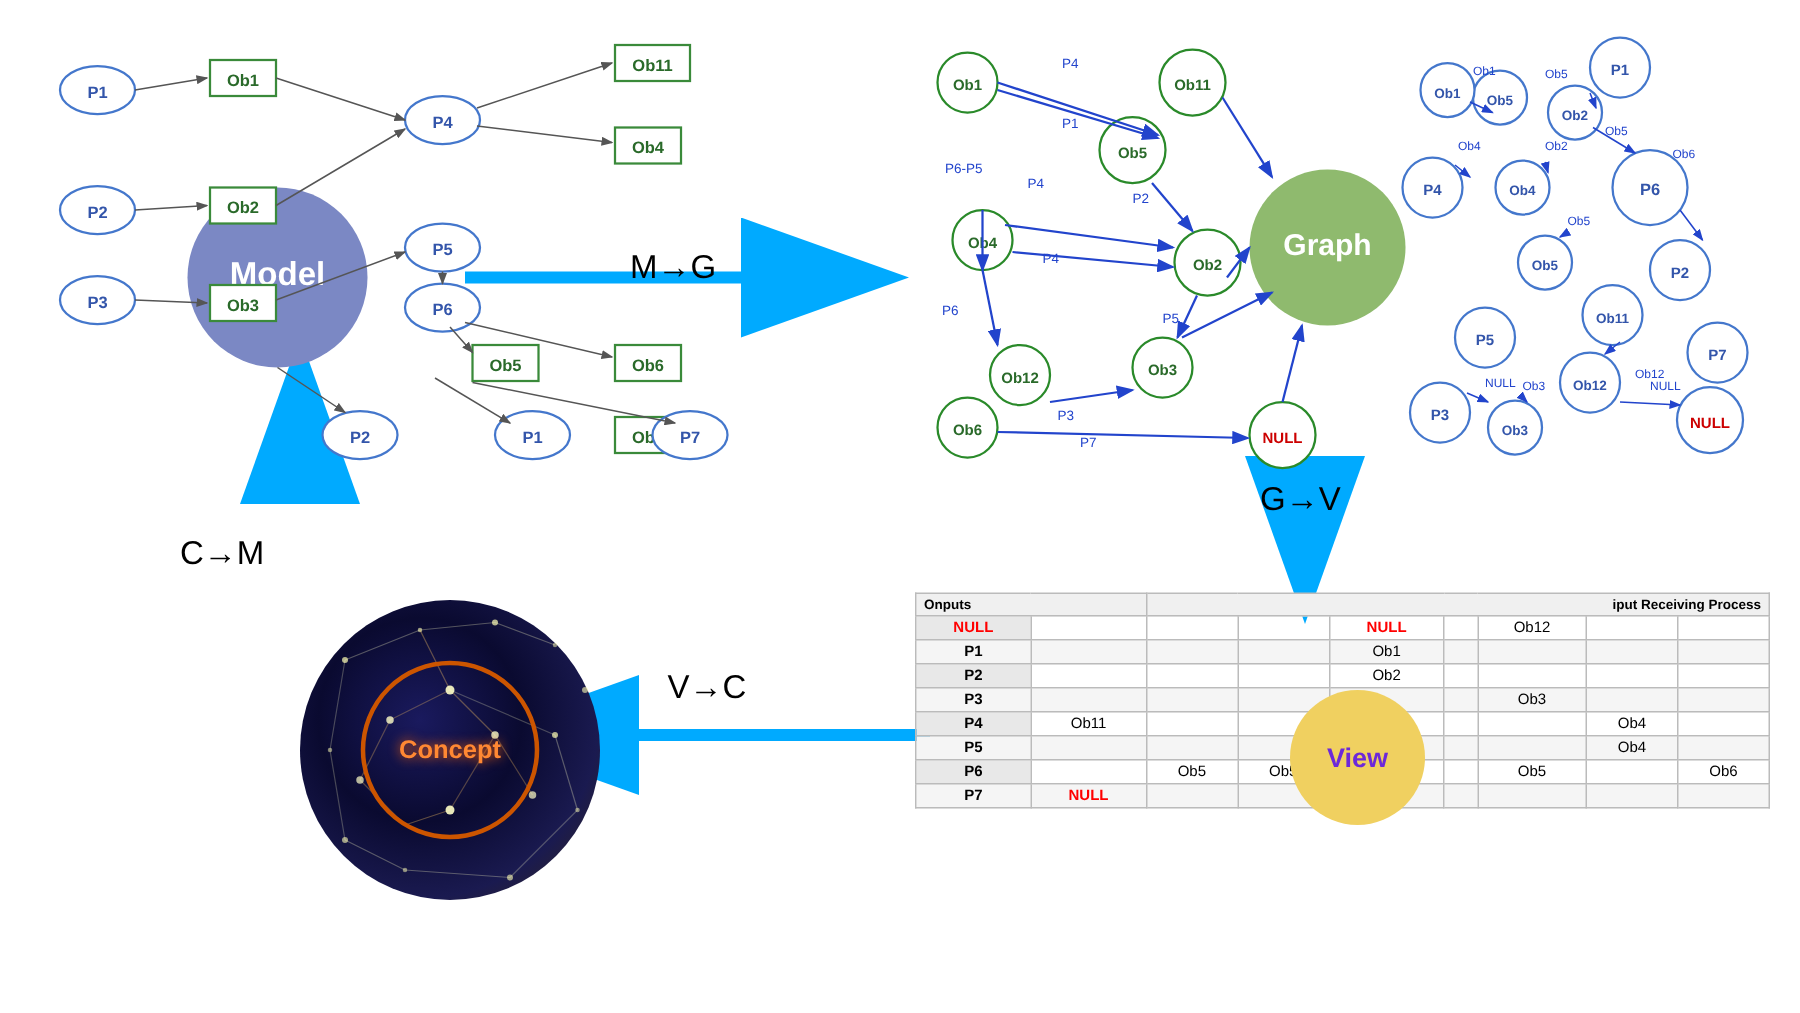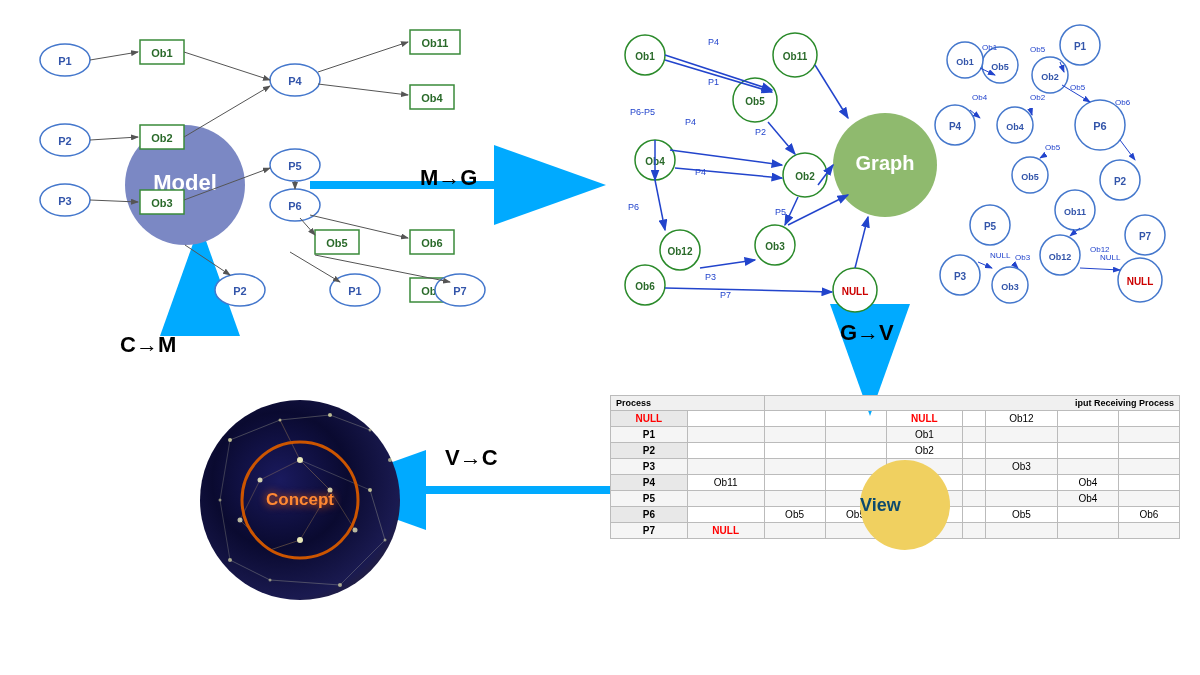--- a/index.html
+++ b/index.html
@@ -42,21 +42,21 @@
     #view-section {
       top: 340px; left: 600px;
       width: 590px;
       height: 320px;
     }
 
     
     .arrow-label {
       position: absolute;
       font-size: 22px;
-      font-weight: bold;
+      font-weight: normal;
       color: #000;
     }
 
     .concept-bg {
       width: 200px; height: 200px;
       border-radius: 50%;
       background: radial-gradient(circle at 40% 40%, #1a1a5e 0%, #0a0a30 40%, #1a1a50 70%, #3a2a10 100%);
       position: relative;
       display: flex;
       align-items: center;
@@ -119,21 +119,21 @@
   <line x1="870" y1="310" x2="870" y2="400" stroke="#00aaff" stroke-width="8" marker-end="url(#arrowBlueL)"></line>
 
   <line x1="620" y1="490" x2="330" y2="490" stroke="#00aaff" stroke-width="8" marker-end="url(#arrowBlueL)"></line>
 
   <line x1="200" y1="335" x2="200" y2="240" stroke="#00aaff" stroke-width="8" marker-end="url(#arrowBlueL)"></line>
 </svg>
 
 <div class="arrow-label" style="left:420px; top:165px;">M→G</div>
 <div class="arrow-label" style="left:840px; top:320px;">G→V</div>
 <div class="arrow-label" style="left:445px; top:445px;">V→C</div>
-<div class="arrow-label" style="left:120px; top:332px;">C→M</div>
+<div class="arrow-label" style="left:120px; top:356px;">C→M</div>
 
 <div id="model-section" class="quadrant">
   <svg width="580" height="310" xmlns="http://www.w3.org/2000/svg">
 
     <circle cx="175" cy="175" r="60" fill="#7b88c4"></circle>
     <text x="175" y="180" text-anchor="middle" fill="white" font-size="22" font-weight="bold">Model</text>
 
     <ellipse cx="55" cy="50" rx="25" ry="16" fill="white" stroke="#4477cc" stroke-width="1.5"></ellipse>
     <text x="55" y="55" text-anchor="middle" fill="#3355aa" font-size="11" font-weight="bold">P1</text>
 
@@ -422,31 +422,31 @@
         <span style="color:#ff8833;font-weight:bold;font-size:17px;text-shadow:0 0 8px #ff6600;">Concept</span>
       </div>
     </div>
   </div>
 </div>
 
 <div id="view-section" class="quadrant" style="padding: 55px 10px 10px 10px;">
 
   <div style="position:absolute; left:260px; top:120px; z-index:10;">
     <div style="width:90px;height:90px;border-radius:50%;background:#f0d060;
-                display:flex;align-items:center;justify-content:flex-start;
-                font-weight:bold;font-size:18px;color:#0c4a6e;">
+                display:flex;align-items:center;justify-content:center;
+                font-weight:bold;font-size:18px;color:#6d28d9;">
       <span>View</span>
     </div>
   </div>
 
   <div style="position:relative; z-index:1;">
     <table class="view-table">
       <thead>
         <tr>
-          <th colspan="2" style="text-align:left;">Process</th>
+          <th colspan="2" style="text-align:left;">Onputs</th>
           <th colspan="8" style="text-align:right;">iput Receiving Process</th>
         </tr>
       </thead>
       <tbody id="view-table-body">
       <tr>
             <td class="row-header" style="color: red; font-weight: bold;">NULL</td>
             <td></td>
             <td></td>
             <td></td>
             <td style="color: red; font-weight: bold;">NULL</td>

